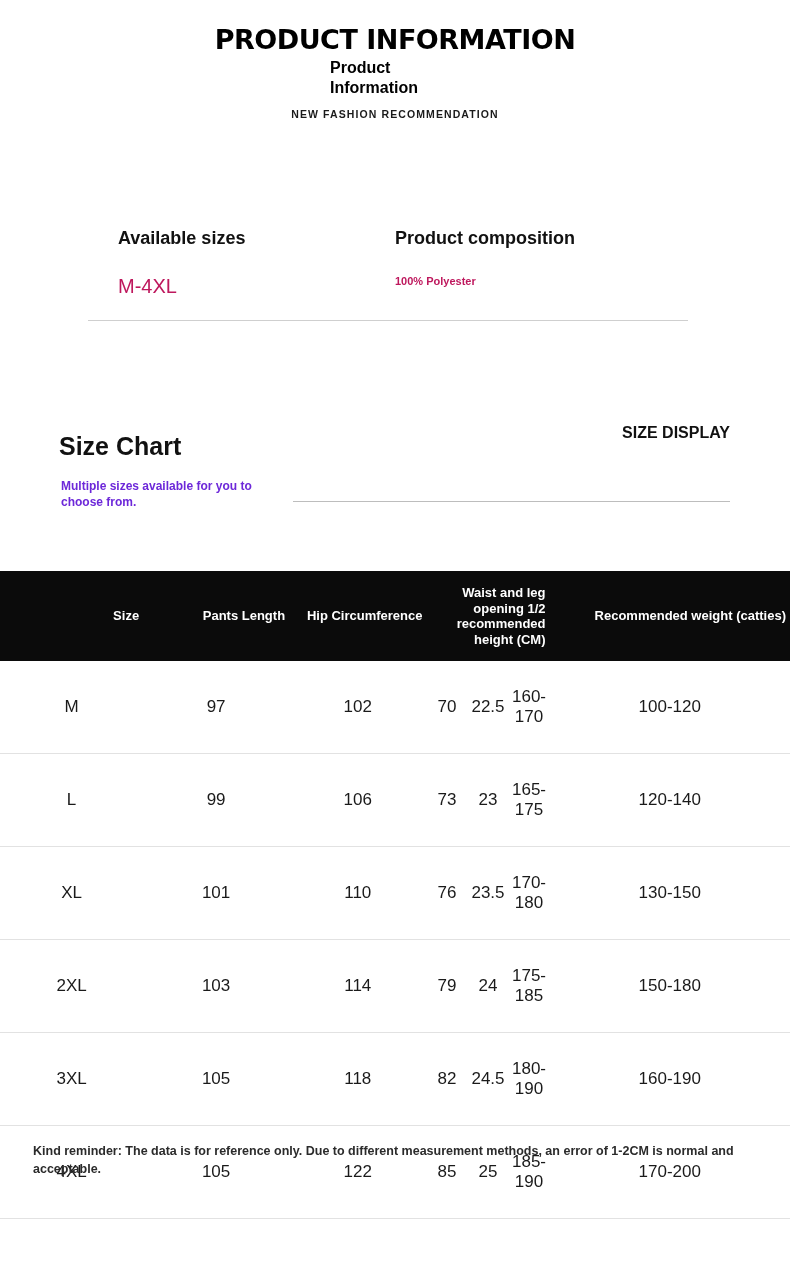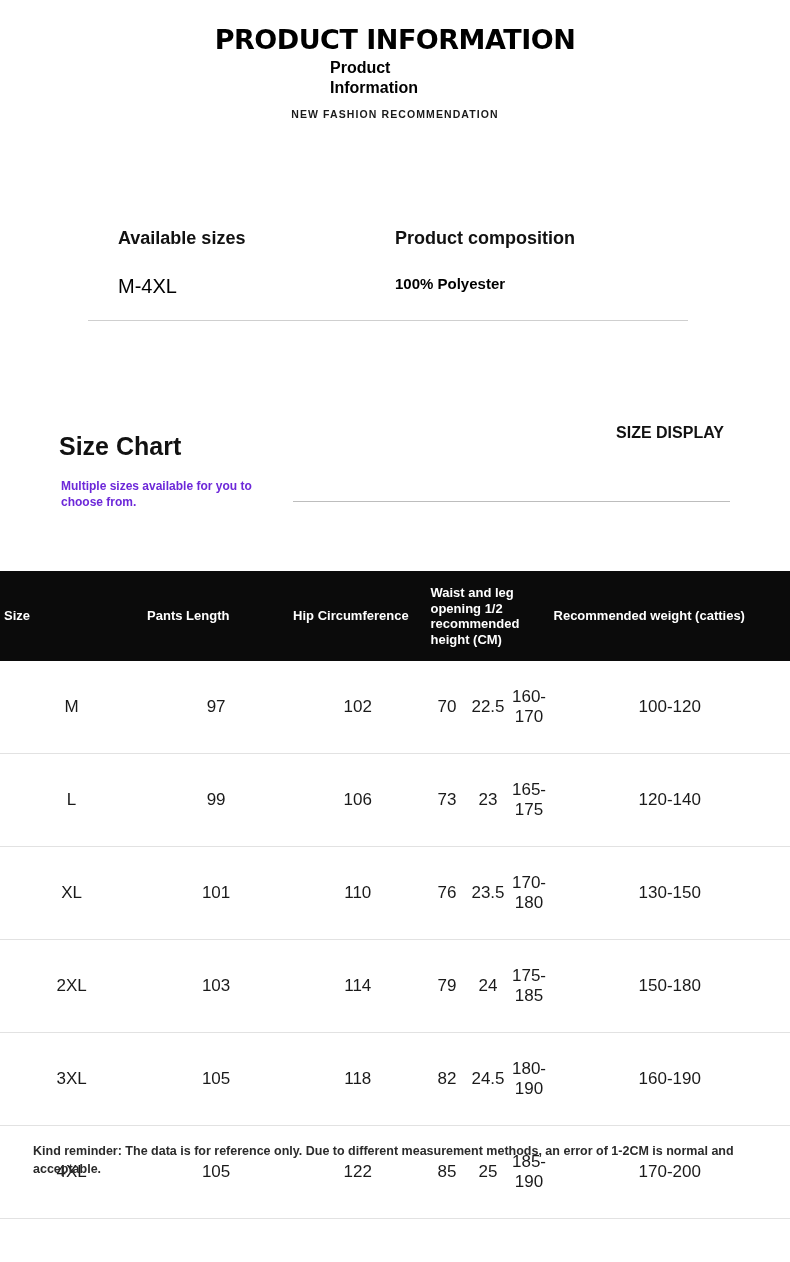--- a/index.html
+++ b/index.html
@@ -68,24 +68,24 @@
   .info-col.first { width: 277px; padding-left: 30px; }
   .info-col.second { width: 300px; padding-left: 307px; margin-left: -307px; }
   .info-label {
     font-size: 18px;
     font-weight: 700;
     color: #111;
     margin-bottom: 26px;
   }
   .info-value {
     font-size: 20px;
-    color: #000000;
+    color: #be185d;
     font-weight: 400;
   }
-  .info-value.small { font-size: 15px; font-weight: 600; }
+  .info-value.small { font-size: 11px; font-weight: 600; }
   .info-rule {
     margin-top: 22px;
     border-bottom: 1px solid #cfcfcf;
     width: 600px;
   }
 
   
   .sizechart-block {
     position: absolute;
     top: 415px;
@@ -113,21 +113,21 @@
   }
   .sc-right {
     position: absolute;
     right: 60px;
     top: 8px;
     width: 120px;
     font-size: 16px;
     font-weight: 700;
     color: #111;
     line-height: 1.25;
-    text-align: center;
+    text-align: right;
   }
   .sc-rule {
     position: absolute;
     left: 293px;
     top: 86px;
     width: 437px;
     border-bottom: 1px solid #bdbdbd;
   }
 
   
@@ -143,21 +143,21 @@
     table-layout: fixed;
   }
   table.size-table thead th {
     background: #0b0b0b;
     color: #ffffff;
     font-size: 13px;
     font-weight: 700;
     padding: 14px 4px;
     line-height: 1.2;
     vertical-align: middle;
-    text-align: left;
+    text-align: right;
   }
   th.c0 { width: 92px; }
   th.c1 { width: 94px; }
   th.c2 { width: 88px; font-size: 10.5px; }
   th.c3 { width: 78px; }
   th.c6 { width: 160px; }
 
   
   .hdr-merge {
     text-align: left;

